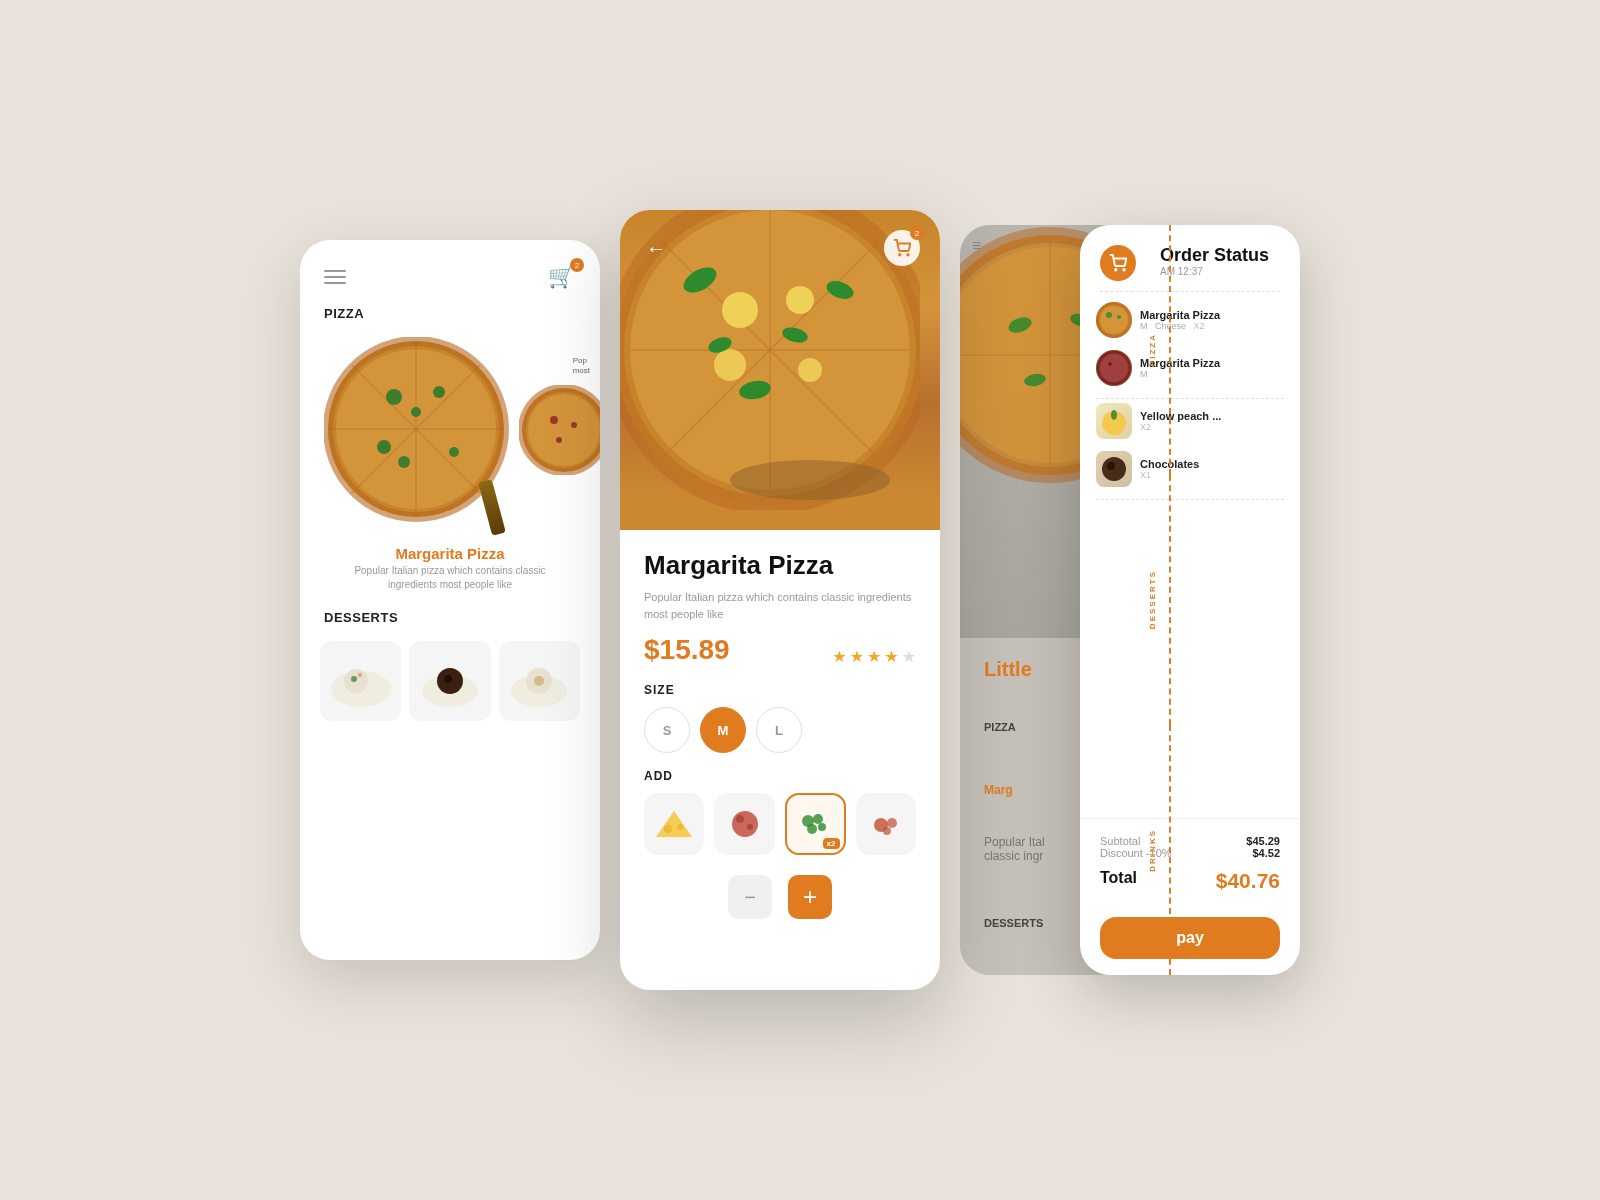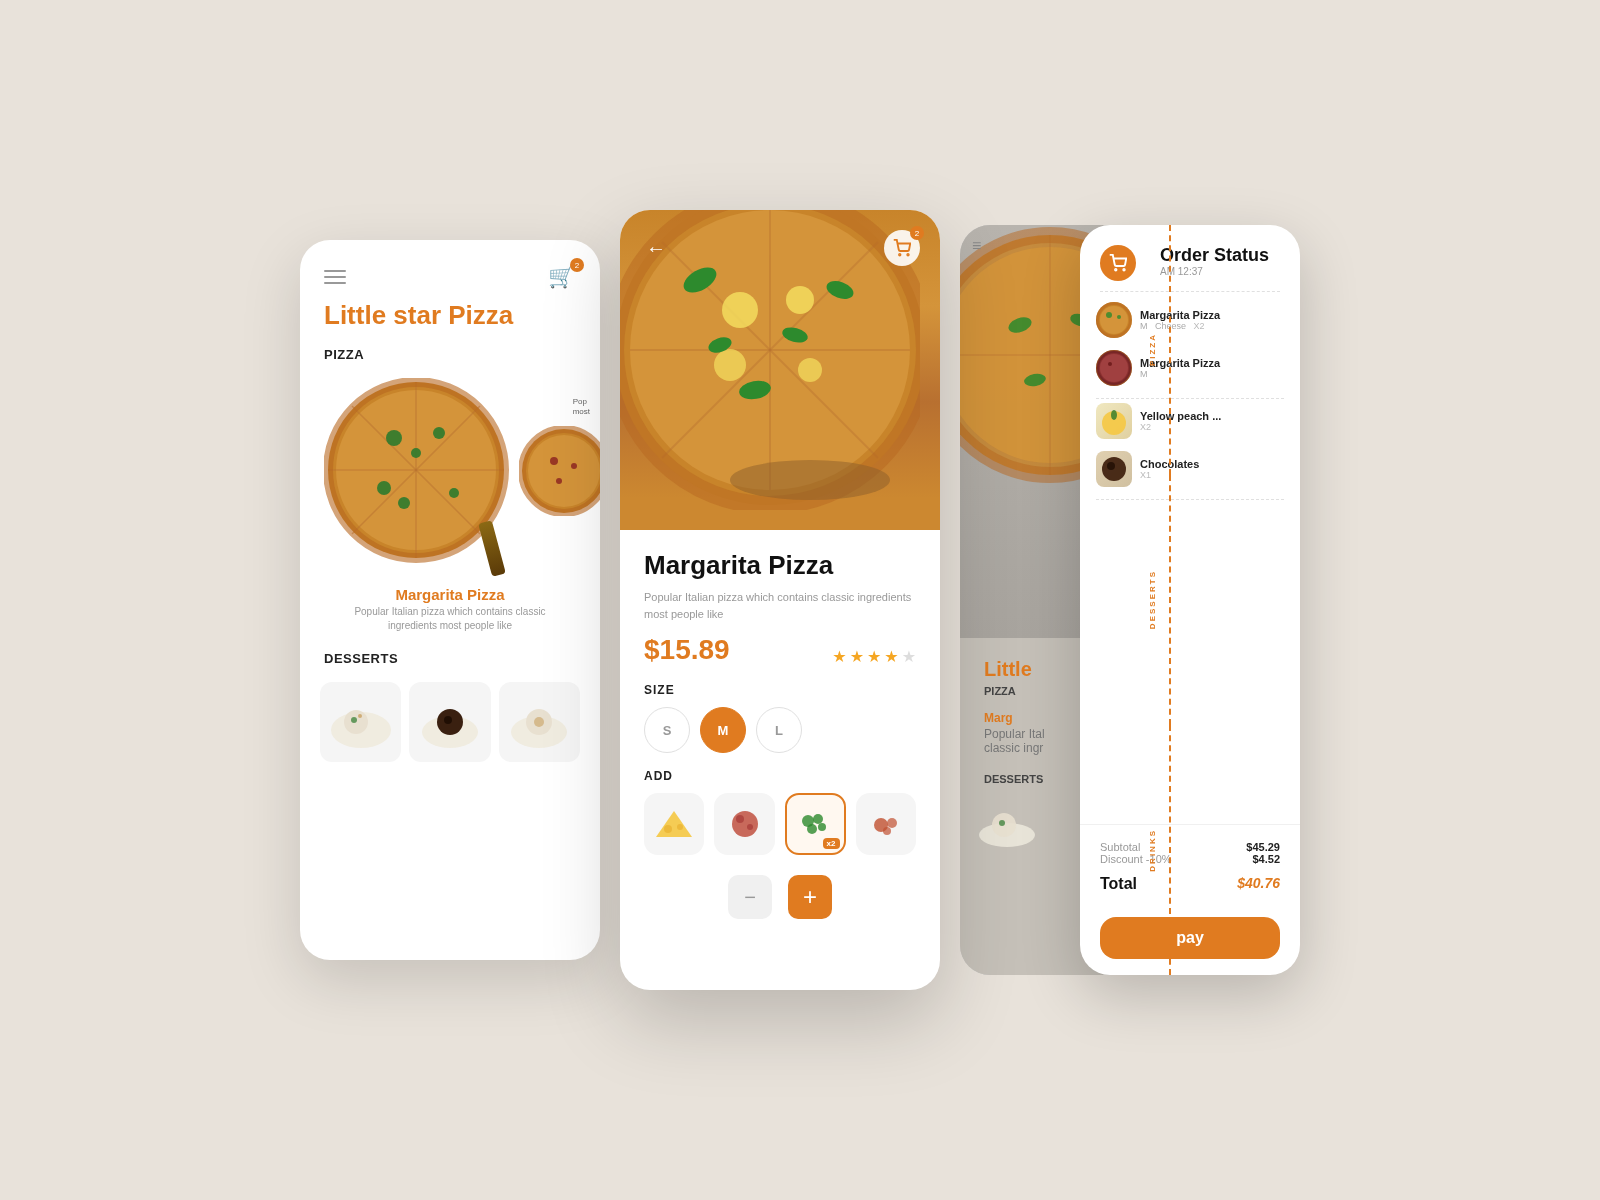--- a/index.html
+++ b/index.html
@@ -372,24 +372,23 @@
       font-size: 11px;
       color: #222;
       font-weight: 600;
     }
     .footer-total-label {
       font-size: 16px;
       font-weight: 800;
       color: #111;
     }
     .footer-total-value {
-      font-size: 14px;
+      font-size: 21px;
       font-weight: 800;
       color: #e07b20;
-      font-style: italic;
     }
     .pay-btn {
       width: 100%;
       background: #e07b20;
       color: #fff;
       border: none;
       border-radius: 16px;
       padding: 12px;
       font-size: 16px;
       font-weight: 700;
@@ -437,21 +436,20 @@
         <span></span>
           <span></span>
           <span></span>
       </div>
       <div class="cart-icon-orange">
         🛒
         <div class="cart-badge">2</div>
       </div>
     </div>
 
-    <div class="screen1-title">Little star Pizza</div>
 
     <div class="section-label">PIZZA</div>
 
     <div class="pizza-images-row" style="position:relative; padding-bottom:10px;">
 
       <div style="position:relative; width:185px; height:190px; flex-shrink:0;">
         <svg width="185" height="185" viewBox="0 0 185 185">
           <circle cx="92" cy="92" r="88" fill="#c8842a"></circle>
           <circle cx="92" cy="92" r="80" fill="#d4943a"></circle>
 
@@ -631,21 +629,21 @@
           <circle cx="120" cy="130" r="108" fill="#d4943a" opacity="0.85"></circle>
           <line x1="120" y1="10" x2="120" y2="250" stroke="#b87030" stroke-width="1.5" opacity="0.4"></line>
           <line x1="0" y1="130" x2="240" y2="130" stroke="#b87030" stroke-width="1.5" opacity="0.4"></line>
           <ellipse cx="90" cy="100" rx="12" ry="7" fill="#2d8a2d" opacity="0.85" transform="rotate(-20 90 100)"></ellipse>
           <ellipse cx="150" cy="95" rx="10" ry="6" fill="#2d8a2d" opacity="0.85" transform="rotate(15 150 95)"></ellipse>
           <ellipse cx="105" cy="155" rx="11" ry="6" fill="#2d8a2d" opacity="0.85" transform="rotate(-10 105 155)"></ellipse>
           <circle cx="120" cy="130" r="120" fill="none" stroke="#b86820" stroke-width="16" opacity="0.5"></circle>
         </svg>
       </div>
 
-      <div style="width:100%;height:45%;background:#c5c0b8;display:flex;flex-direction:column;justify-content:flex-start;padding:10px 12px 0;">
+      <div style="width:100%;height:45%;background:#c5c0b8;display:flex;flex-direction:column;justify-content:flex-start;padding:10px 12px 0;gap:36px;">
         <div class="screen3-little-text" style="color:#e07b20;font-size:20px;font-weight:800;">Little</div>
         <div class="screen3-pizza-label" style="font-size:11px;font-weight:800;color:#444;margin-bottom:4px;">PIZZA</div>
         <div class="screen3-marg-text" style="color:#e07b20;font-size:12px;font-weight:700;">Marg</div>
         <div class="screen3-pop-text" style="font-size:12px;color:#777;">Popular Ital<br>classic ingr</div>
         <div class="screen3-desserts-label" style="font-size:11px;font-weight:800;color:#444;margin-top:6px;">DESSERTS</div>
 
         <svg width="70" height="55" viewBox="0 0 70 55" style="margin-top:4px;">
           <ellipse cx="35" cy="40" rx="28" ry="12" fill="#f0ece0" opacity="0.8"></ellipse>
           <circle cx="32" cy="30" r="12" fill="#e8e0d0" opacity="0.9"></circle>
           <circle cx="30" cy="28" r="3" fill="#2d7a2d" opacity="0.7"></circle>

